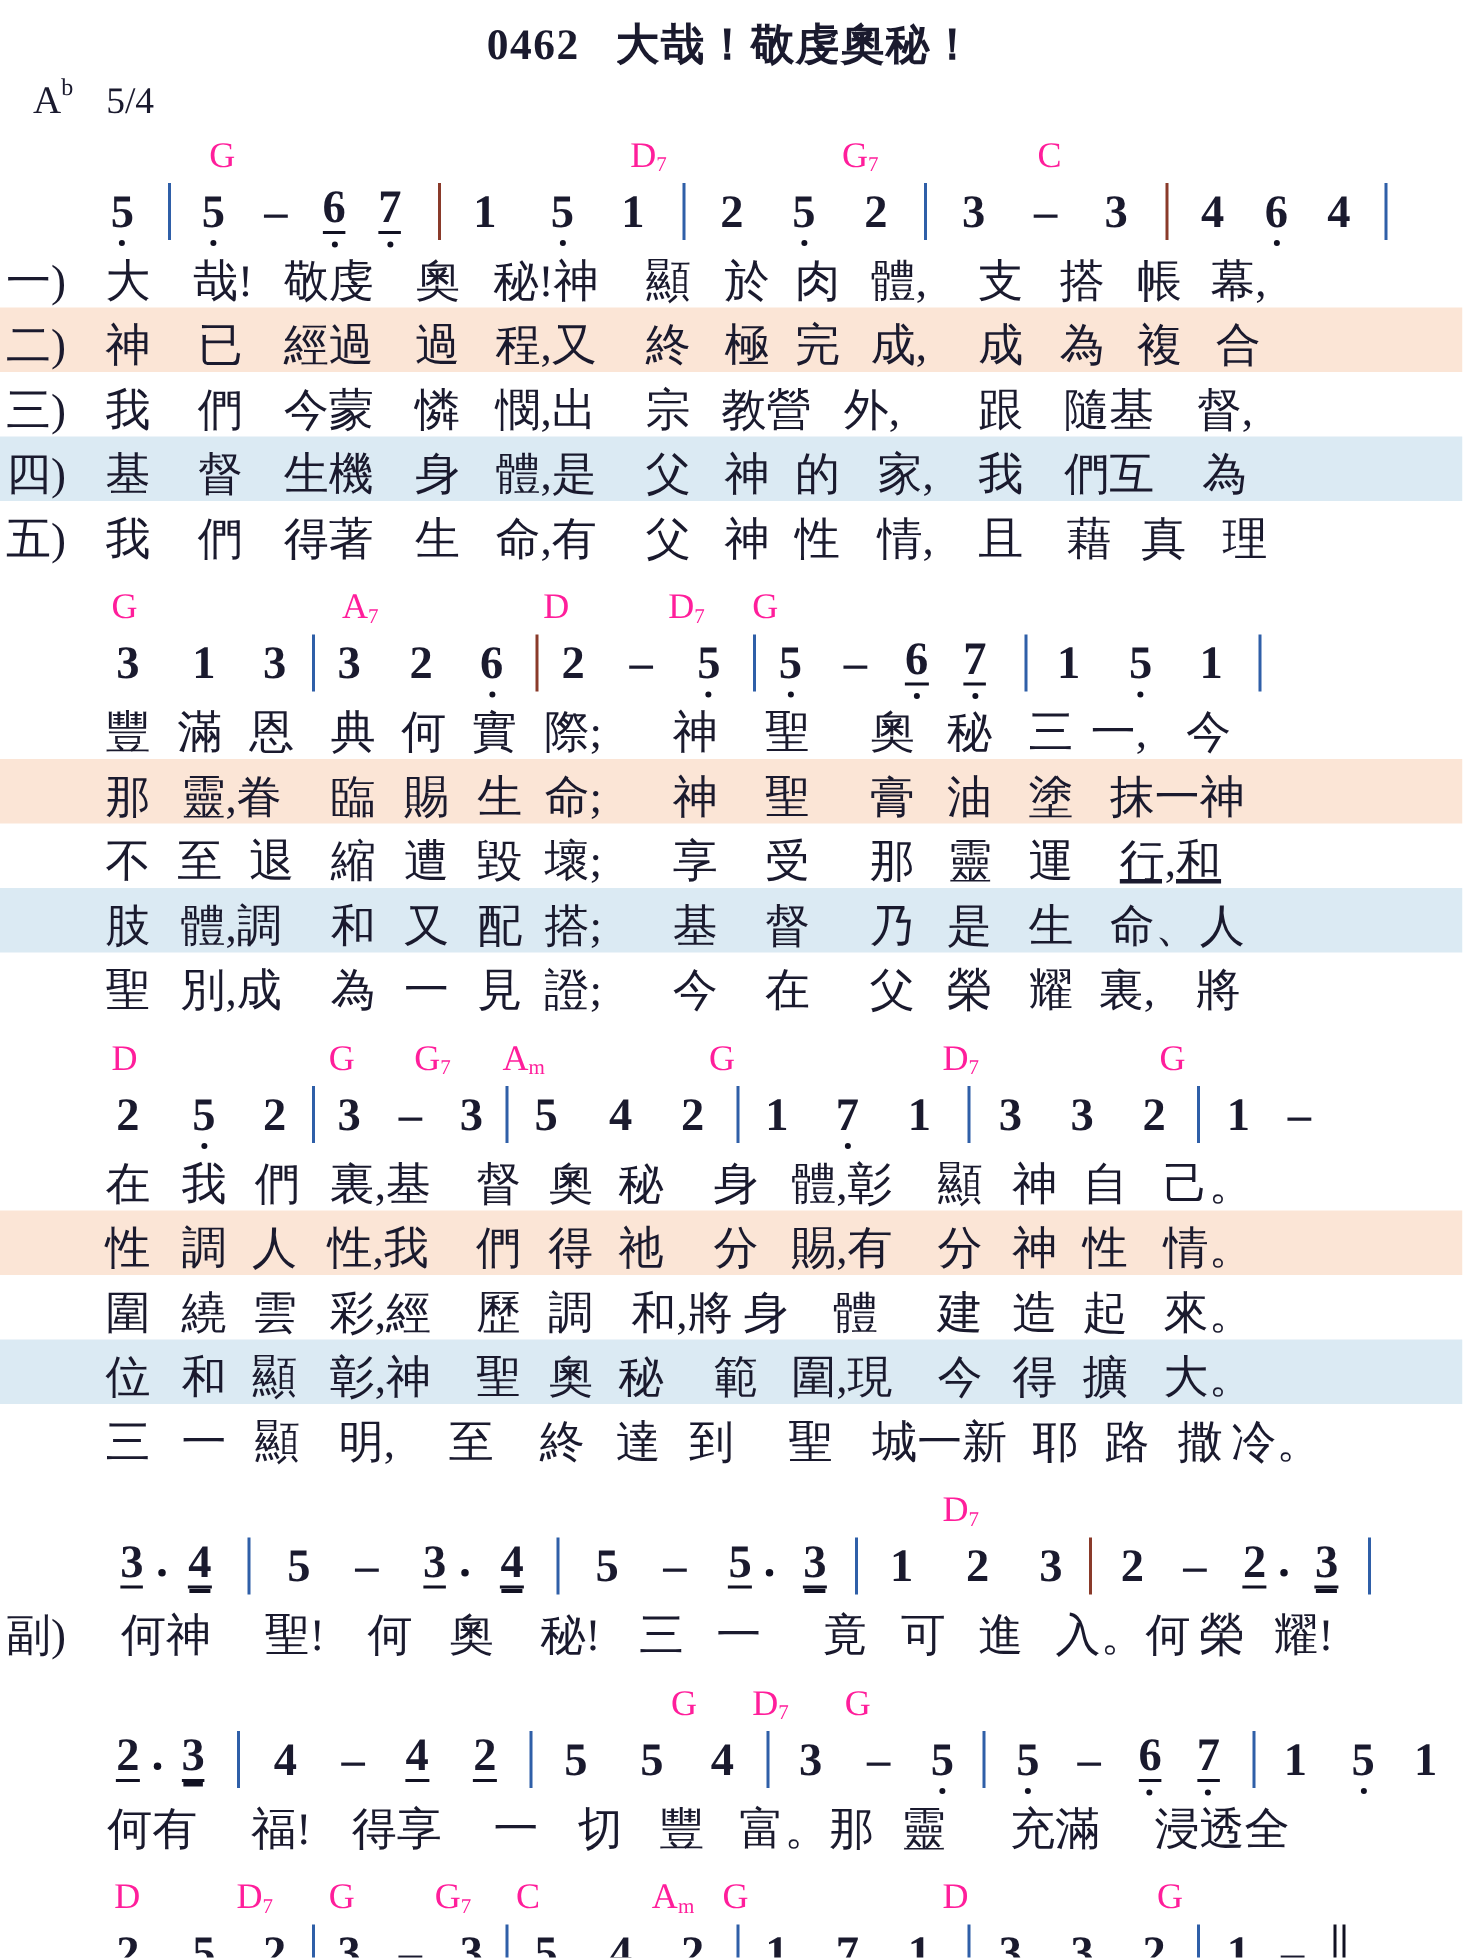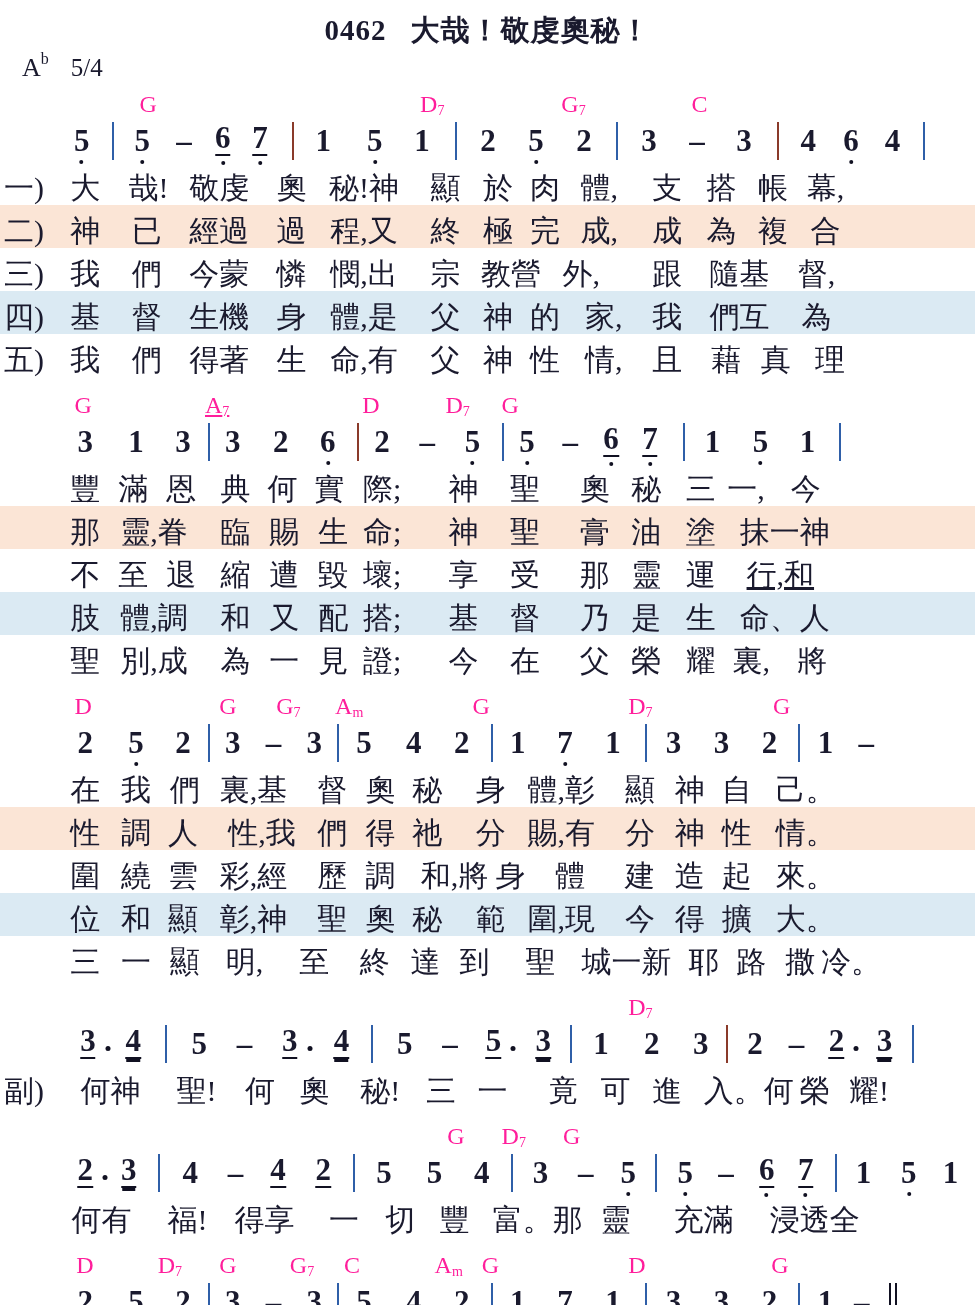--- a/index.html
+++ b/index.html
@@ -299,21 +299,21 @@
           <span class="ch" style="left: 667.175px;">且</span>
           <span class="ch" style="left: 726px;">藉</span>
           <span class="ch" style="left: 775.775px;">真</span>
           <span class="ch" style="left: 830.075px;">理</span>
         </div>
         <div class="spacer"></div>
       </div>
       <div class="system">
         <div class="chordline">
           <span class="chord" style="left: 74.4px;"><span>G</span></span>
-          <span class="chord" style="left: 205px; text-decoration: underline;"><span>A</span><sub>7</sub></span>
+          <span class="chord" style="left: 228px;"><span>A</span><sub>7</sub></span>
           <span class="chord" style="left: 362.19px;"><span>D</span></span>
           <span class="chord" style="left: 445.45px;"><span>D</span><sub>7</sub></span>
           <span class="chord" style="left: 501.56px;"><span>G</span></span>
         </div>
         <div class="noteline">
           <div class="note" style="left: 85.26px;">3</div>
           <div class="note" style="left: 135.94px;">1</div>
           <div class="note" style="left: 183px;">3</div>
           <div class="bar" style="left: 208.34px;"></div>
           <div class="note" style="left: 232.775px;">3</div>
@@ -456,21 +456,21 @@
           <span class="ch" style="left: 561.29px;">體,彰</span>
           <span class="ch" style="left: 640.025px;">顯</span>
           <span class="ch" style="left: 689.8px;">神</span>
           <span class="ch" style="left: 736.86px;">自</span>
           <span class="ch" style="left: 805.64px;">己。</span>
         </div>
         <div class="lyricline hl-peach">
           <span class="ch" style="left: 85.26px;">性</span>
           <span class="ch" style="left: 135.94px;">調</span>
           <span class="ch" style="left: 183px;">人</span>
-          <span class="ch" style="left: 262px;">性,我</span>
+          <span class="ch" style="left: 252px;">性,我</span>
           <span class="ch" style="left: 332.325px;">們</span>
           <span class="ch" style="left: 380.29px;">得</span>
           <span class="ch" style="left: 427.35px;">祂</span>
           <span class="ch" style="left: 490.7px;">分</span>
           <span class="ch" style="left: 561.29px;">賜,有</span>
           <span class="ch" style="left: 640.025px;">分</span>
           <span class="ch" style="left: 689.8px;">神</span>
           <span class="ch" style="left: 736.86px;">性</span>
           <span class="ch" style="left: 805.64px;">情。</span>
         </div>

